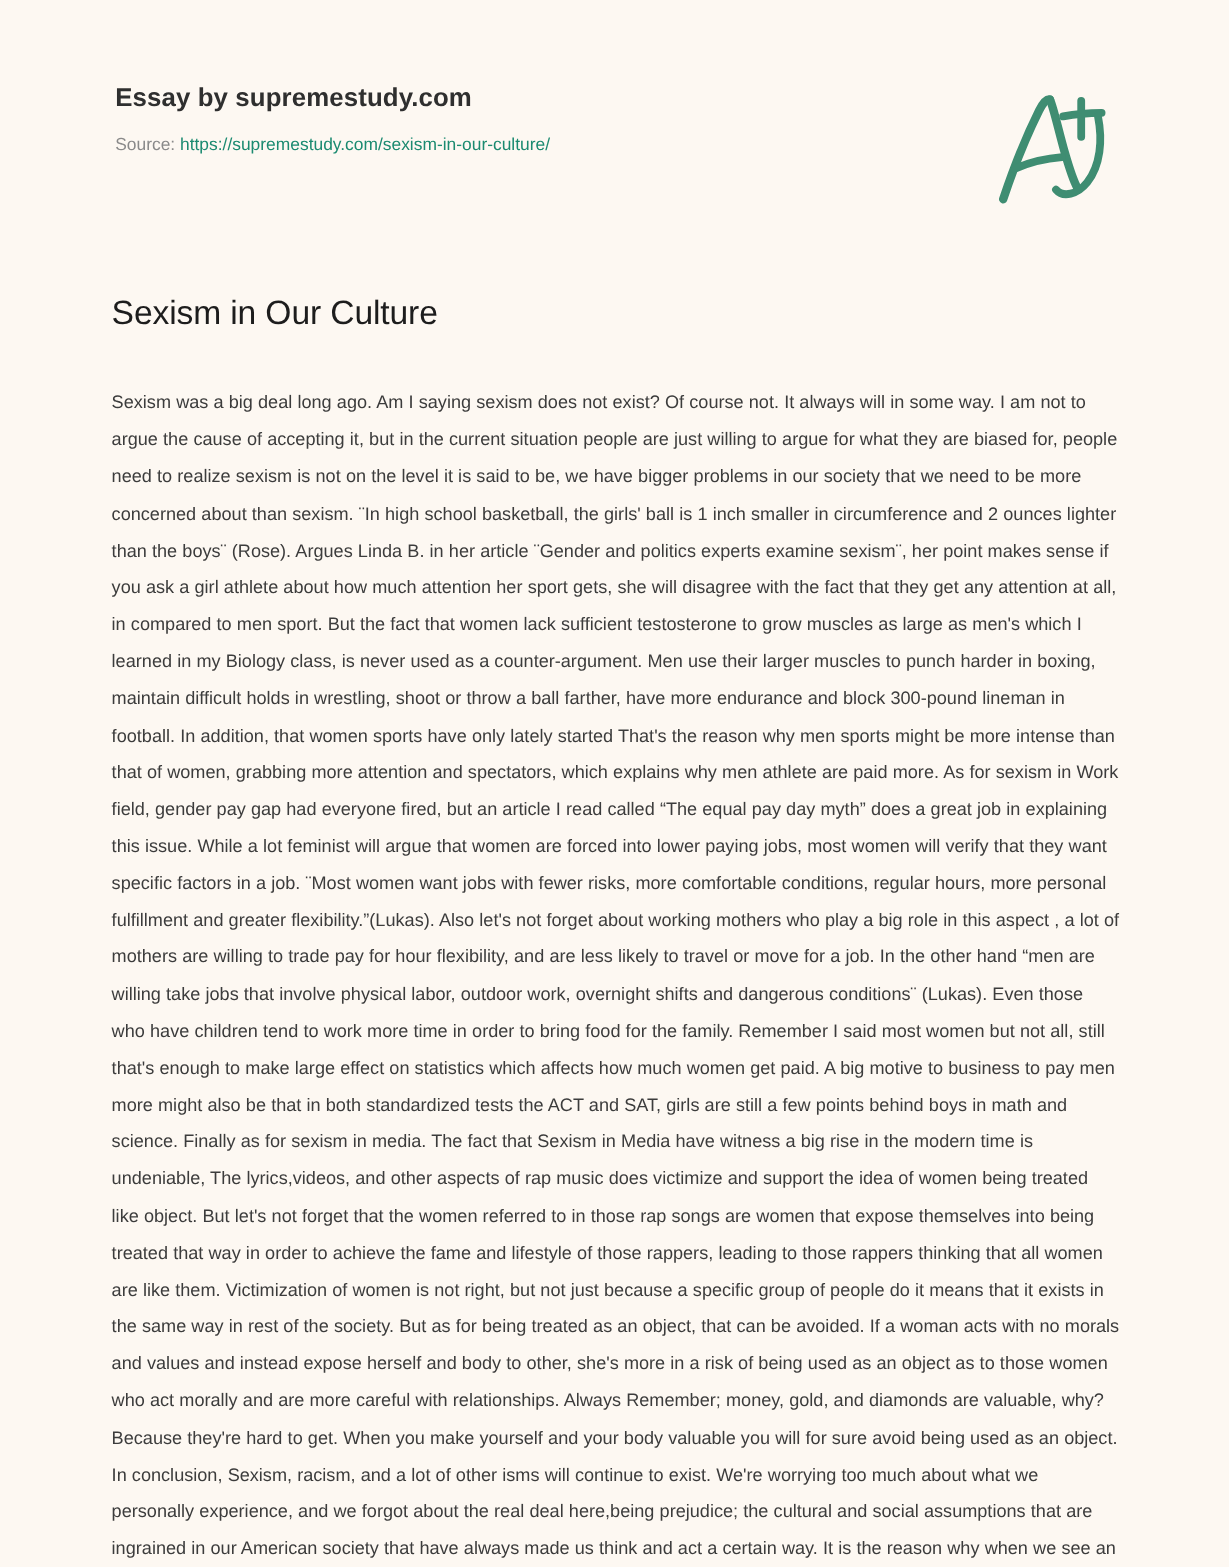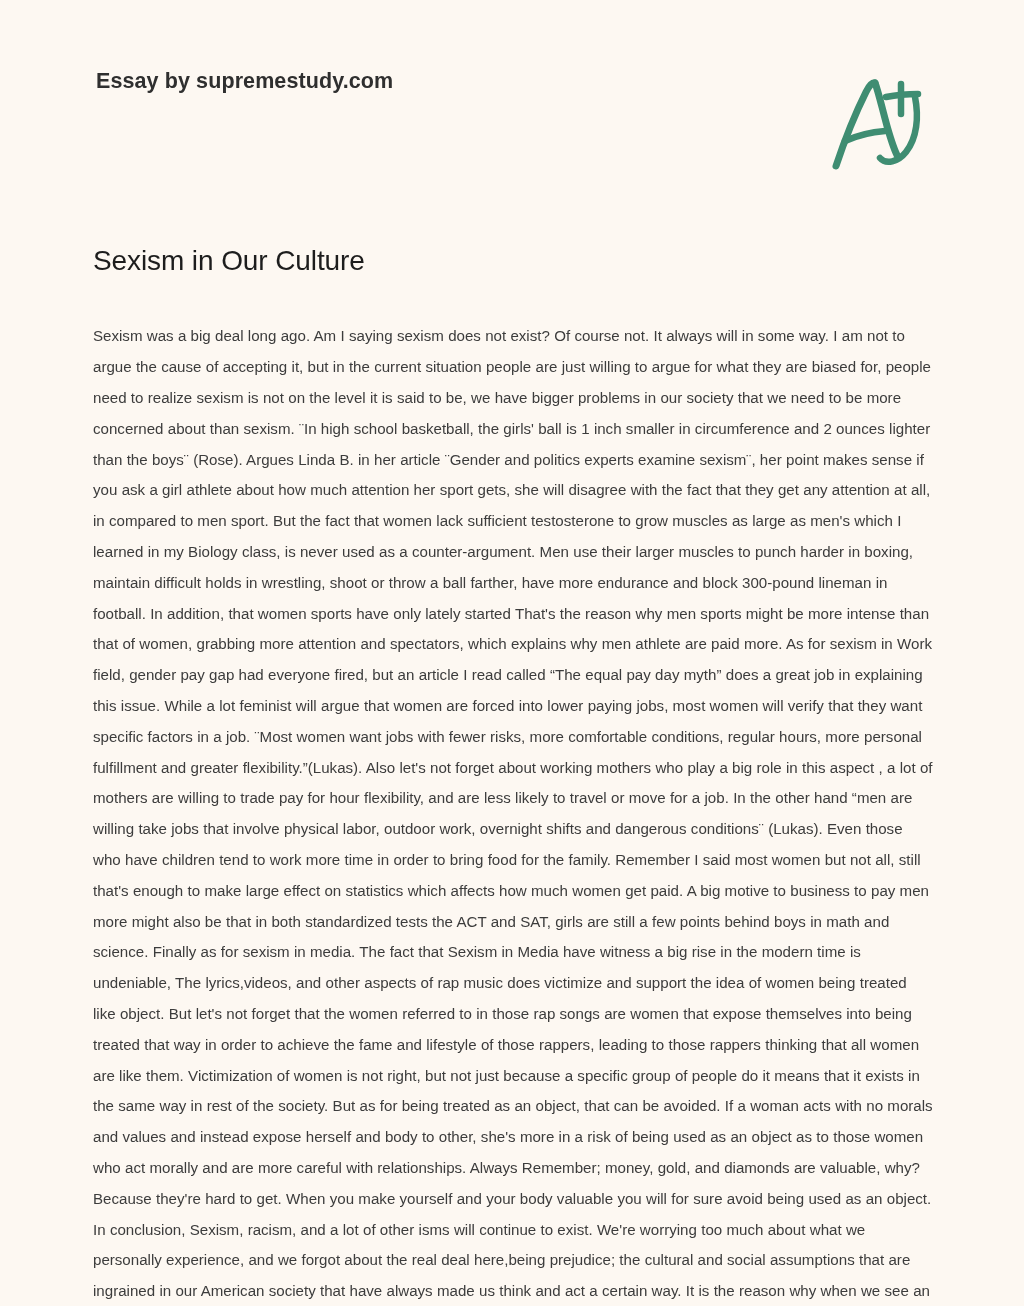--- a/index.html
+++ b/index.html
@@ -95,20 +95,24 @@
 </head>
 <body>
 
 <div class="page">
 
   <div class="header">
 
     <div class="brand-block">
       <div class="brand-title">Essay by supremestudy.com</div>
 
+      <div class="source-line">
+        <span class="source-label">Source:</span>
+        <a class="source-url" href="#">https://supremestudy.com/sexism-in-our-culture/</a>
+      </div>
     </div>
 
     <svg class="logo" viewBox="0 0 120 120" xmlns="http://www.w3.org/2000/svg">
       <g fill="none" stroke="#3f8d72" stroke-linecap="round" stroke-linejoin="round">
 
         <path d="M18 104 C 24 86, 36 54, 48 30 C 51 24, 54 20, 57 21" stroke-width="7"></path>
 
         <path d="M57 21 C 60 28, 64 46, 69 64 C 73 78, 76 88, 80 95" stroke-width="7"></path>
 
         <path d="M27 79 C 38 74, 54 70, 67 69" stroke-width="6.5"></path>

